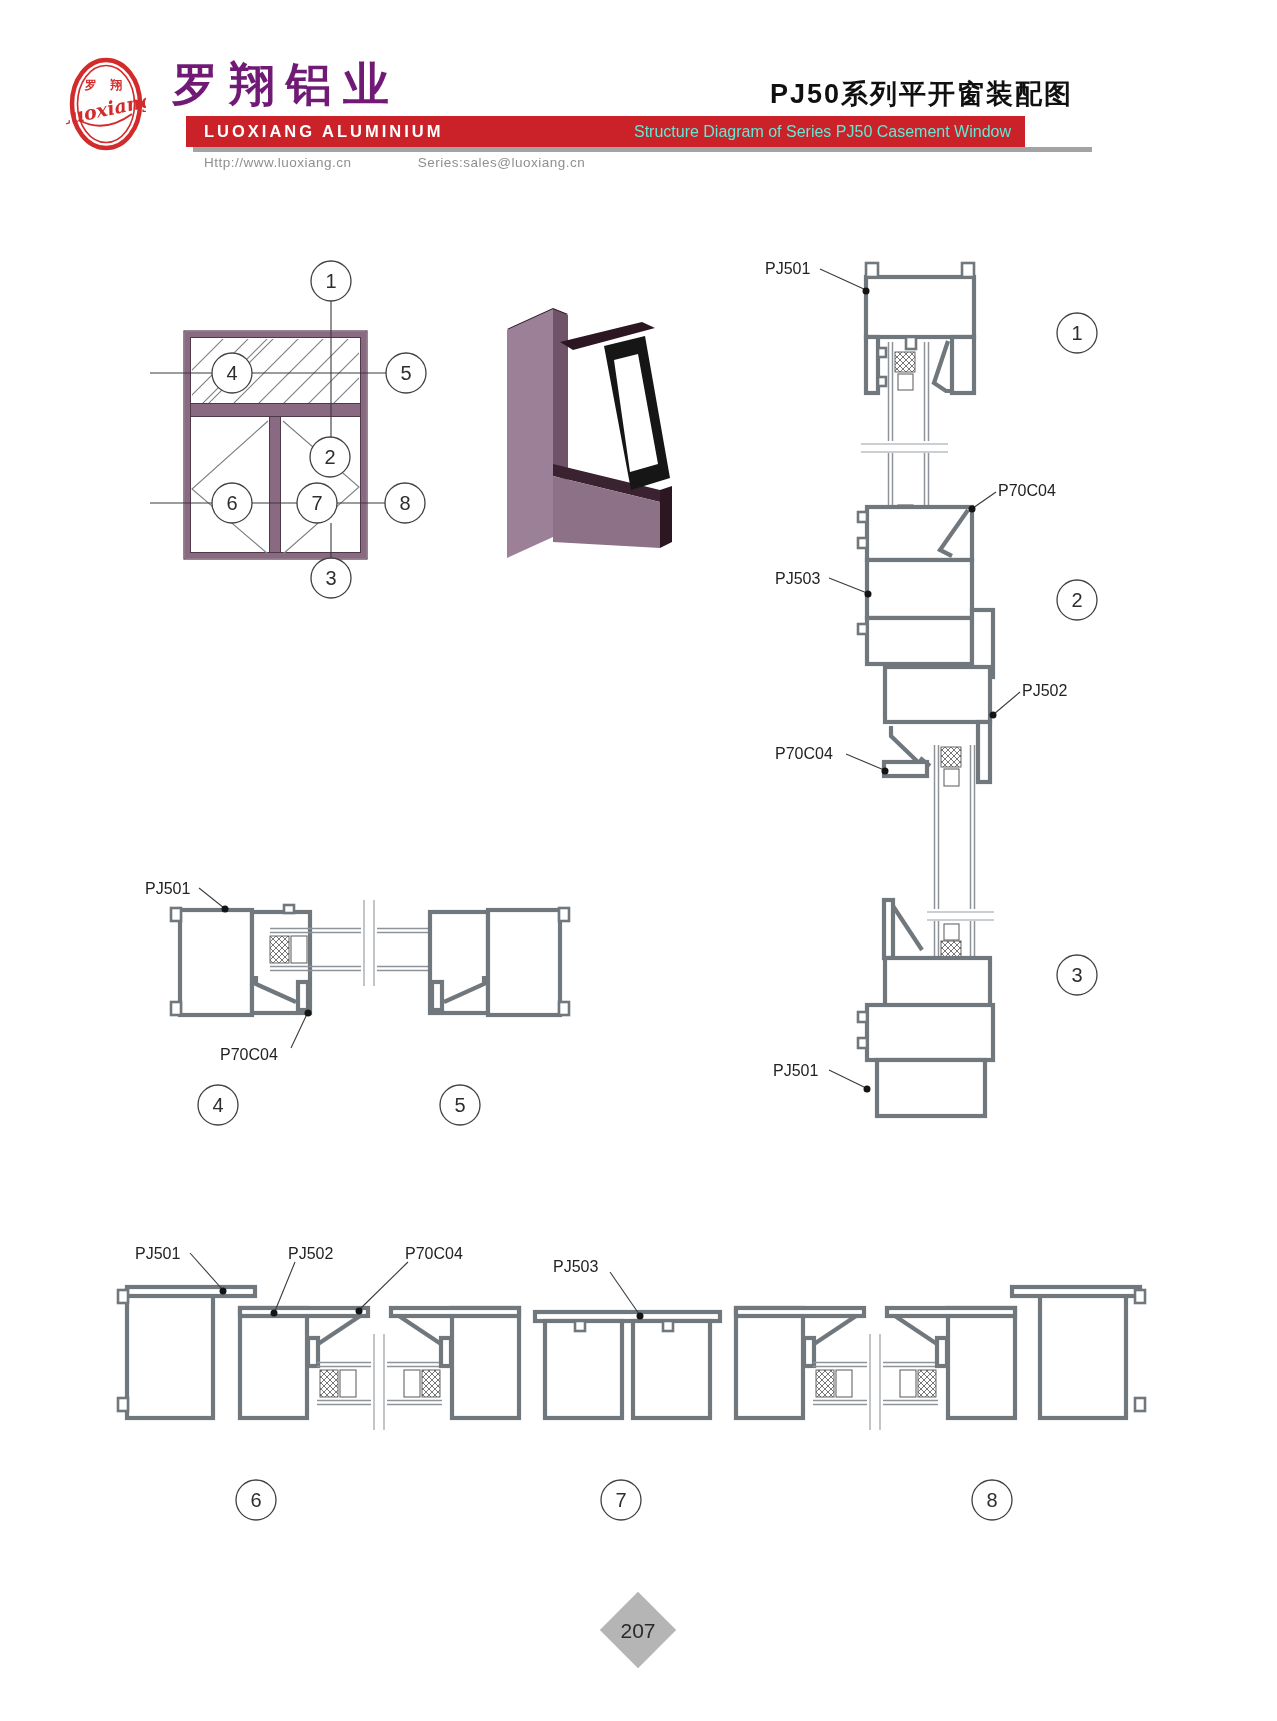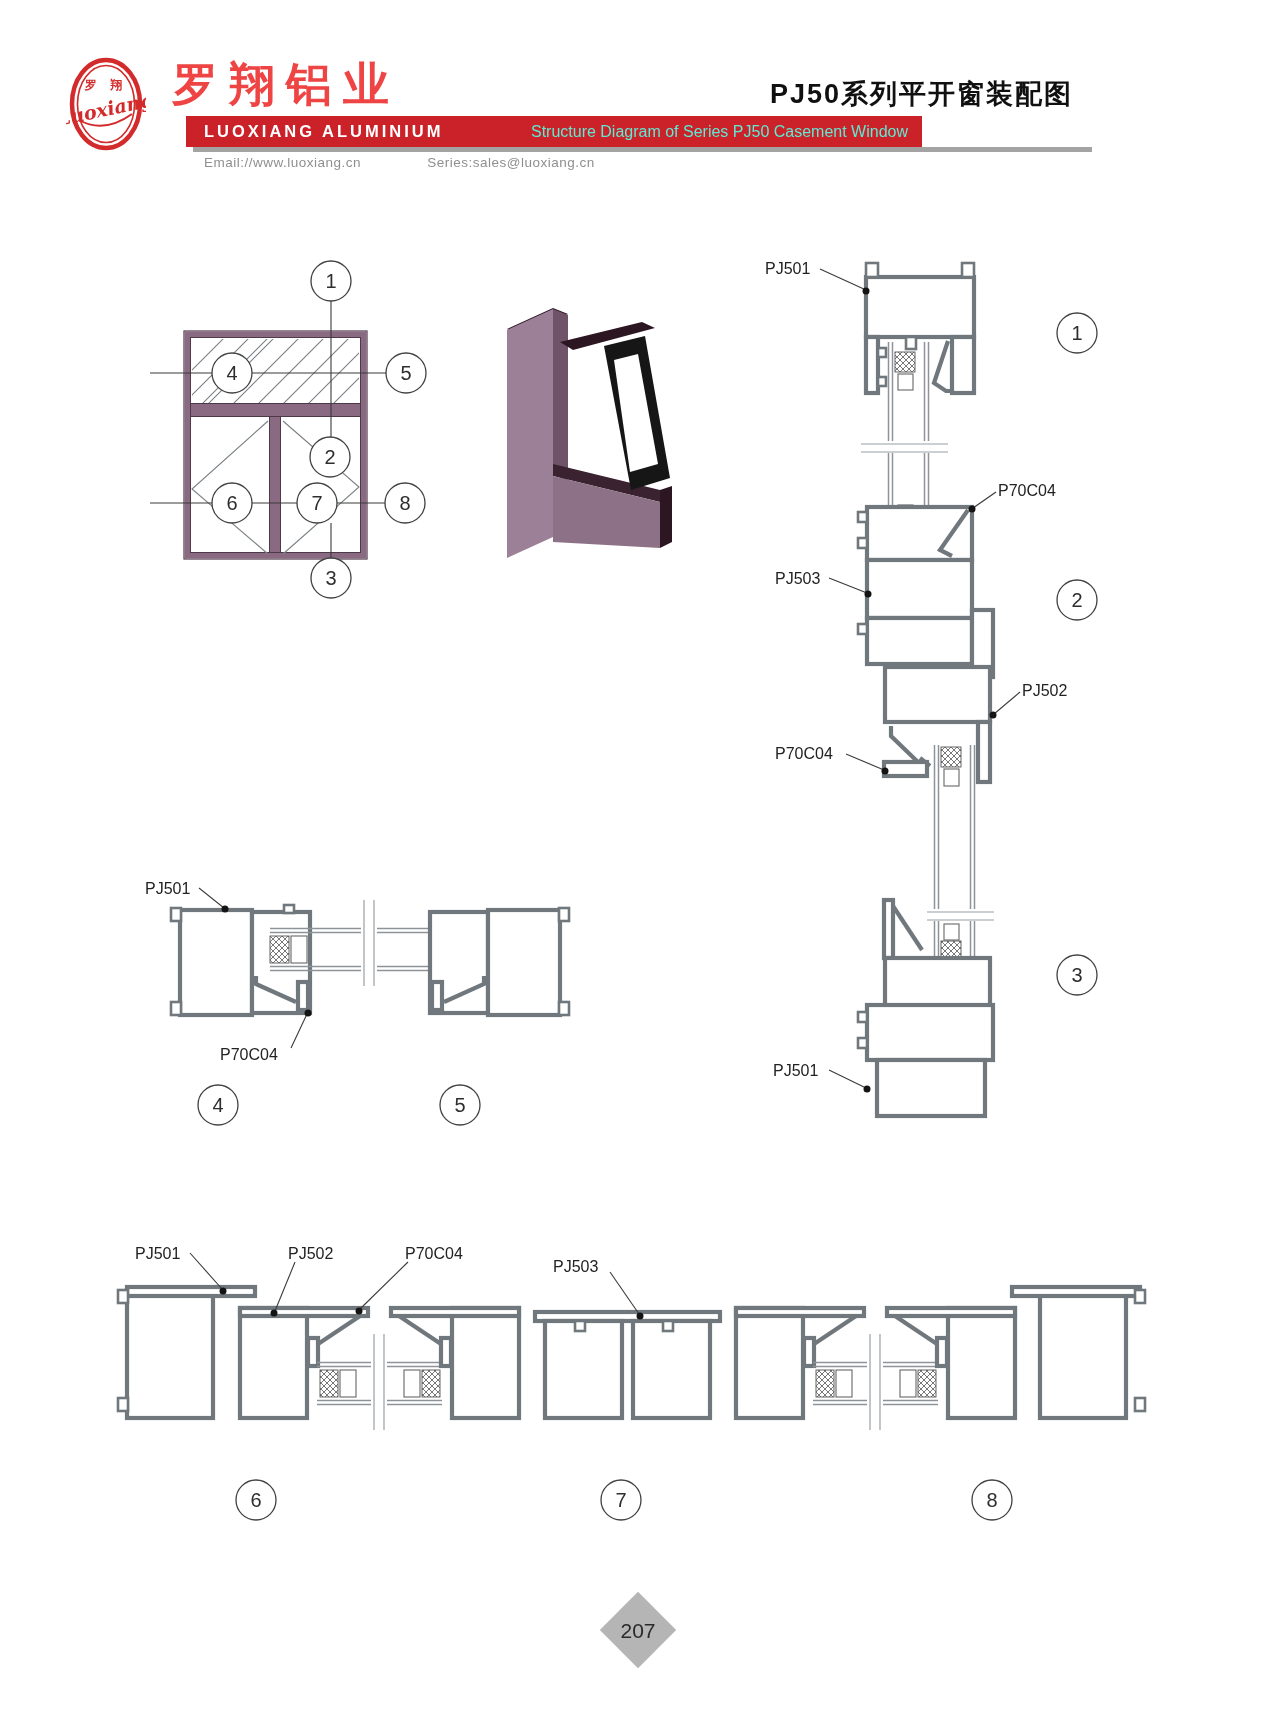--- a/index.html
+++ b/index.html
@@ -2,25 +2,25 @@
 <html><head>
 <meta charset="utf-8">
 <style>
   html,body{margin:0;padding:0;background:#e8e8e8;}
   .page{position:relative;width:1277px;height:1721px;margin:0 auto;background:#ffffff;
         font-family:"Liberation Sans",sans-serif;overflow:hidden;}
   .drawing-layer{position:absolute;left:0;top:0;width:1277px;height:1721px;}
 
   
   .brand-cn{position:absolute;left:172px;top:54px;font-size:46px;font-weight:bold;
-            letter-spacing:11px;color:#ef4444;white-space:nowrap;}
+            letter-spacing:11px;color:#701a75;white-space:nowrap;}
   .red-accent{position:absolute;left:243px;top:44px;width:0;height:0;}
   .doc-title-cn{position:absolute;right:204px;top:76px;font-size:27px;font-weight:bold;
                 color:#101010;letter-spacing:2px;white-space:nowrap;margin-left:15px;}
-  .red-bar{position:absolute;left:186px;top:116px;width:736px;height:31px;background:#cb2129;
+  .red-bar{position:absolute;left:186px;top:116px;width:839px;height:31px;background:#cb2129;
            display:flex;align-items:center;justify-content:space-between;box-sizing:border-box;
            padding:0 14px 0 18px;}
   .bar-shadow{position:absolute;left:193px;top:147px;width:899px;height:5px;background:#a3a3a3;}
   .brand-en{color:#ffffff;font-size:16.5px;font-weight:bold;letter-spacing:3px;white-space:nowrap;}
   .doc-title-en{color:#5eead4;font-size:16px;white-space:nowrap;}
   .contact{position:absolute;left:204px;top:155px;font-size:13.5px;color:#8f8f8f;letter-spacing:.5px;}
   .contact span{margin-right:62px;}
 
   
   .prof{fill:#fff;stroke:#71787d;stroke-width:4.2;stroke-linejoin:miter;}
@@ -348,17 +348,17 @@
 
   <div class="doc-title-cn">PJ50系列平开窗装配图</div>
 
   <div class="red-bar">
     <span class="brand-en">LUOXIANG ALUMINIUM</span>
     <span class="doc-title-en">Structure Diagram of Series PJ50 Casement Window</span>
   </div>
   <div class="bar-shadow"></div>
 
   <div class="contact">
-    <span>Email://www.luoxiang.cn</span>
+    <span>Http://www.luoxiang.cn</span>
     <span>Series:sales@luoxiang.cn</span>
   </div>
 
 </div>
 
 </body></html>

